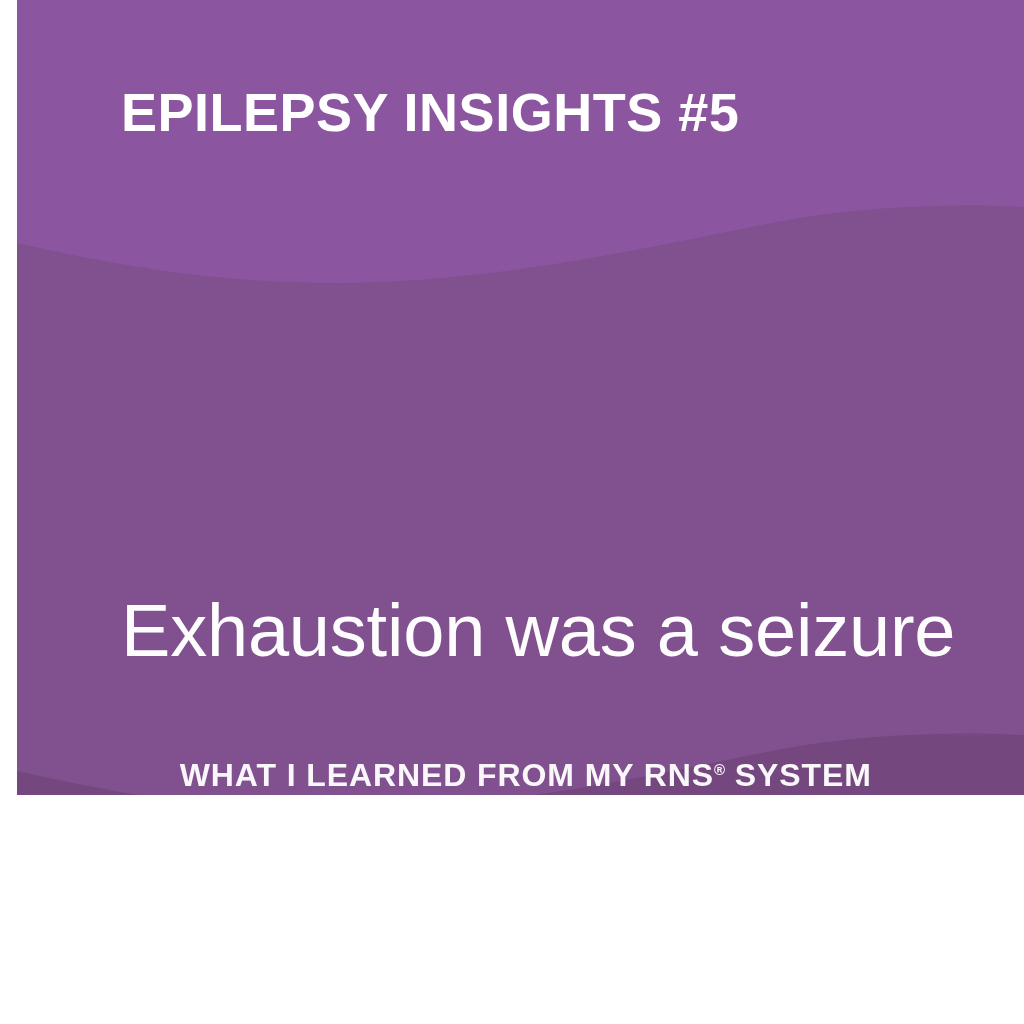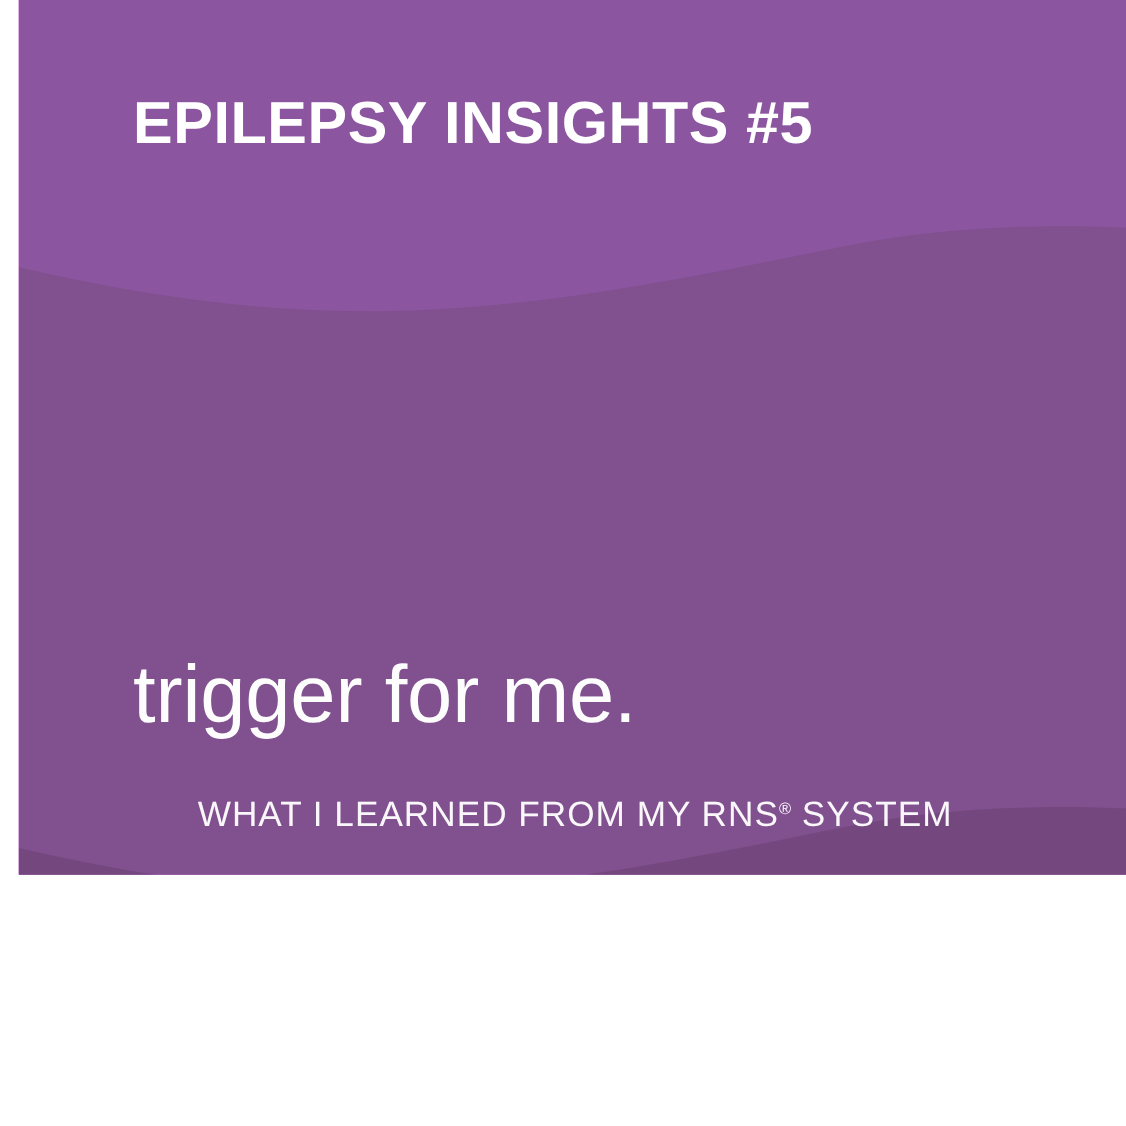--- a/index.html
+++ b/index.html
@@ -64,23 +64,23 @@
     line-height: 1.17;
     letter-spacing: -0.2px;
     max-width: 840px;
   }
   #quote .qline {
     display: block;
   }
 
   
   #subtitle {
-    top: 683px;
+    top: 718px;
     font-size: 32px;
-    font-weight: 400;
+    font-weight: 700;
     color: #FAF7FB;
     letter-spacing: 0.9px;
     line-height: 1.2;
   }
   #subtitle .reg {
     font-size: 15px;
     vertical-align: 11px;
     letter-spacing: 0;
   }
 
@@ -103,20 +103,21 @@
     <rect x="0" y="0" width="1024" height="1024" fill="#8B559F"></rect>
     <path d="M0,243 C110,268 210,284 330,283 C480,281 620,250 760,222 C850,205 950,203 1024,208 L1024,1024 L0,1024 Z" fill="#80508F"></path>
     <path d="M0,771 C110,796 210,812 330,811 C480,809 620,778 760,750 C850,733 950,731 1024,736 L1024,1024 L0,1024 Z" fill="#74487F"></path>
   </svg>
 
   <div id="content">
 
     <div class="txt" id="header-title">EPILEPSY INSIGHTS #5</div>
 
     <div class="txt" id="quote">
+      <span class="qline">Exhaustion was a seizure</span>
       <span class="qline">trigger for me.</span>
     </div>
 
     <div class="txt" id="subtitle">
       <span>WHAT I LEARNED FROM MY RNS</span><span class="reg">®</span><span> SYSTEM</span>
     </div>
 
     <div class="txt" id="url">neuropace.com/epilepsy-insights</div>
 
   </div>

